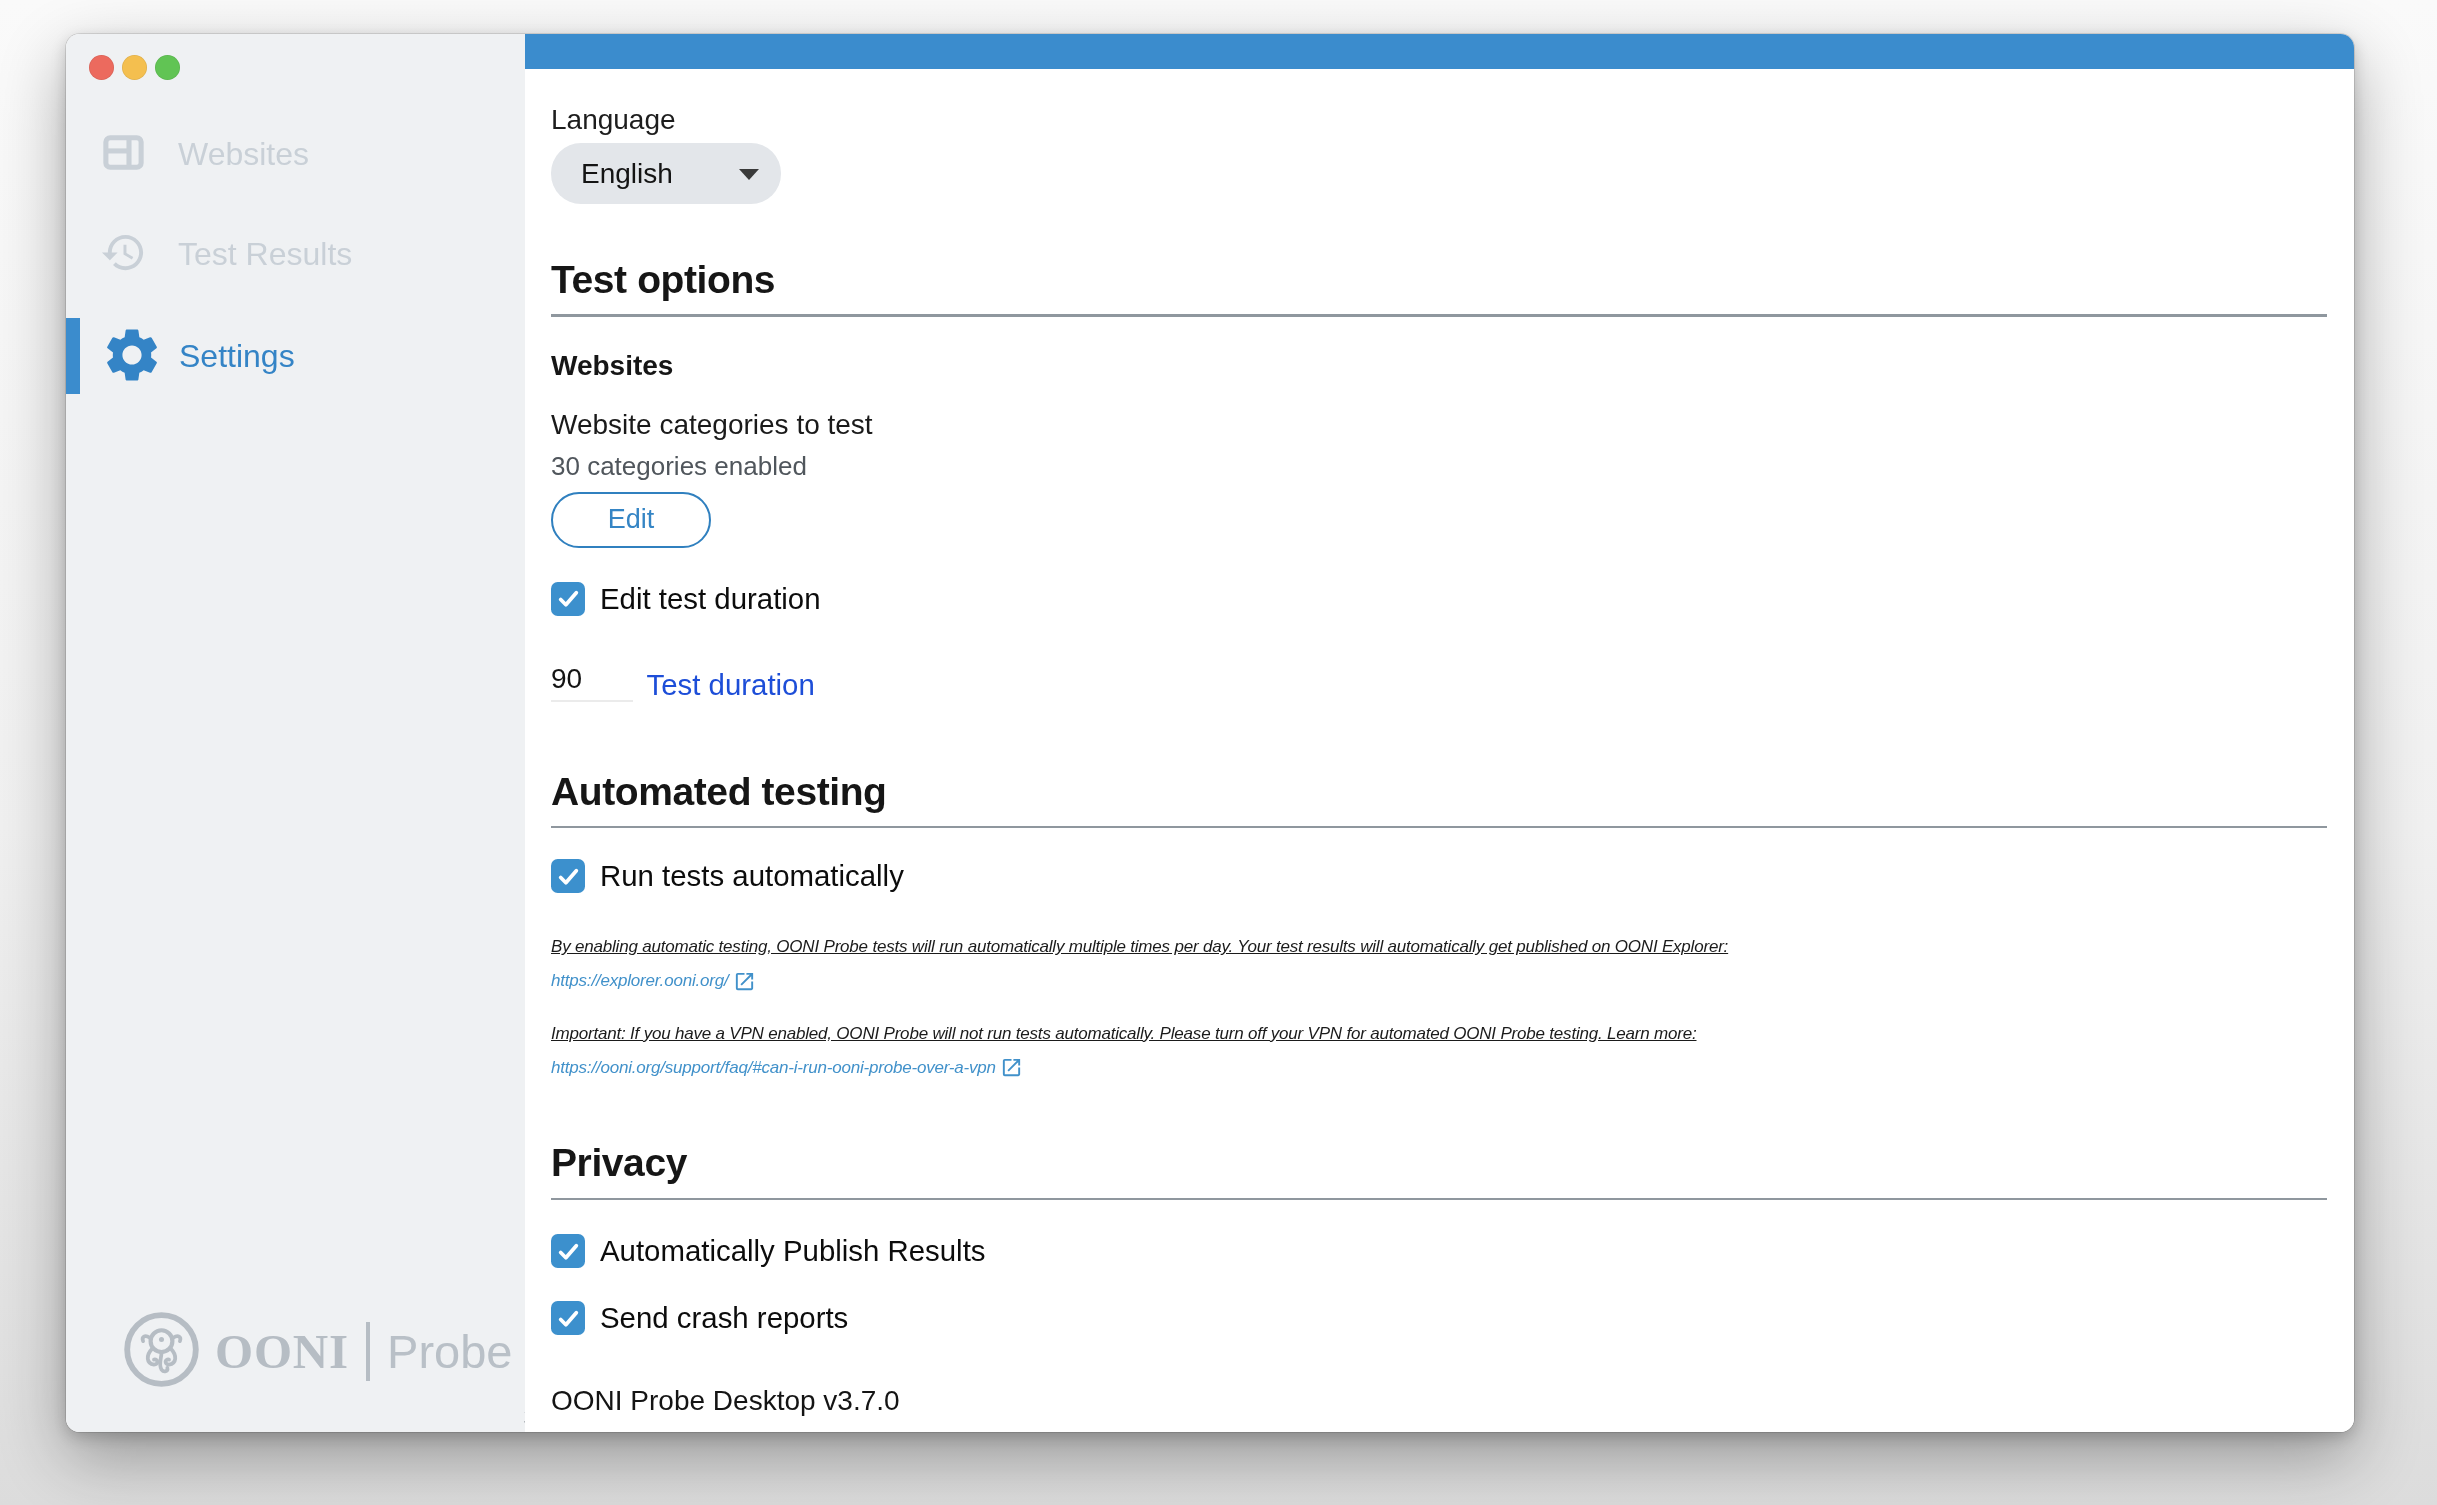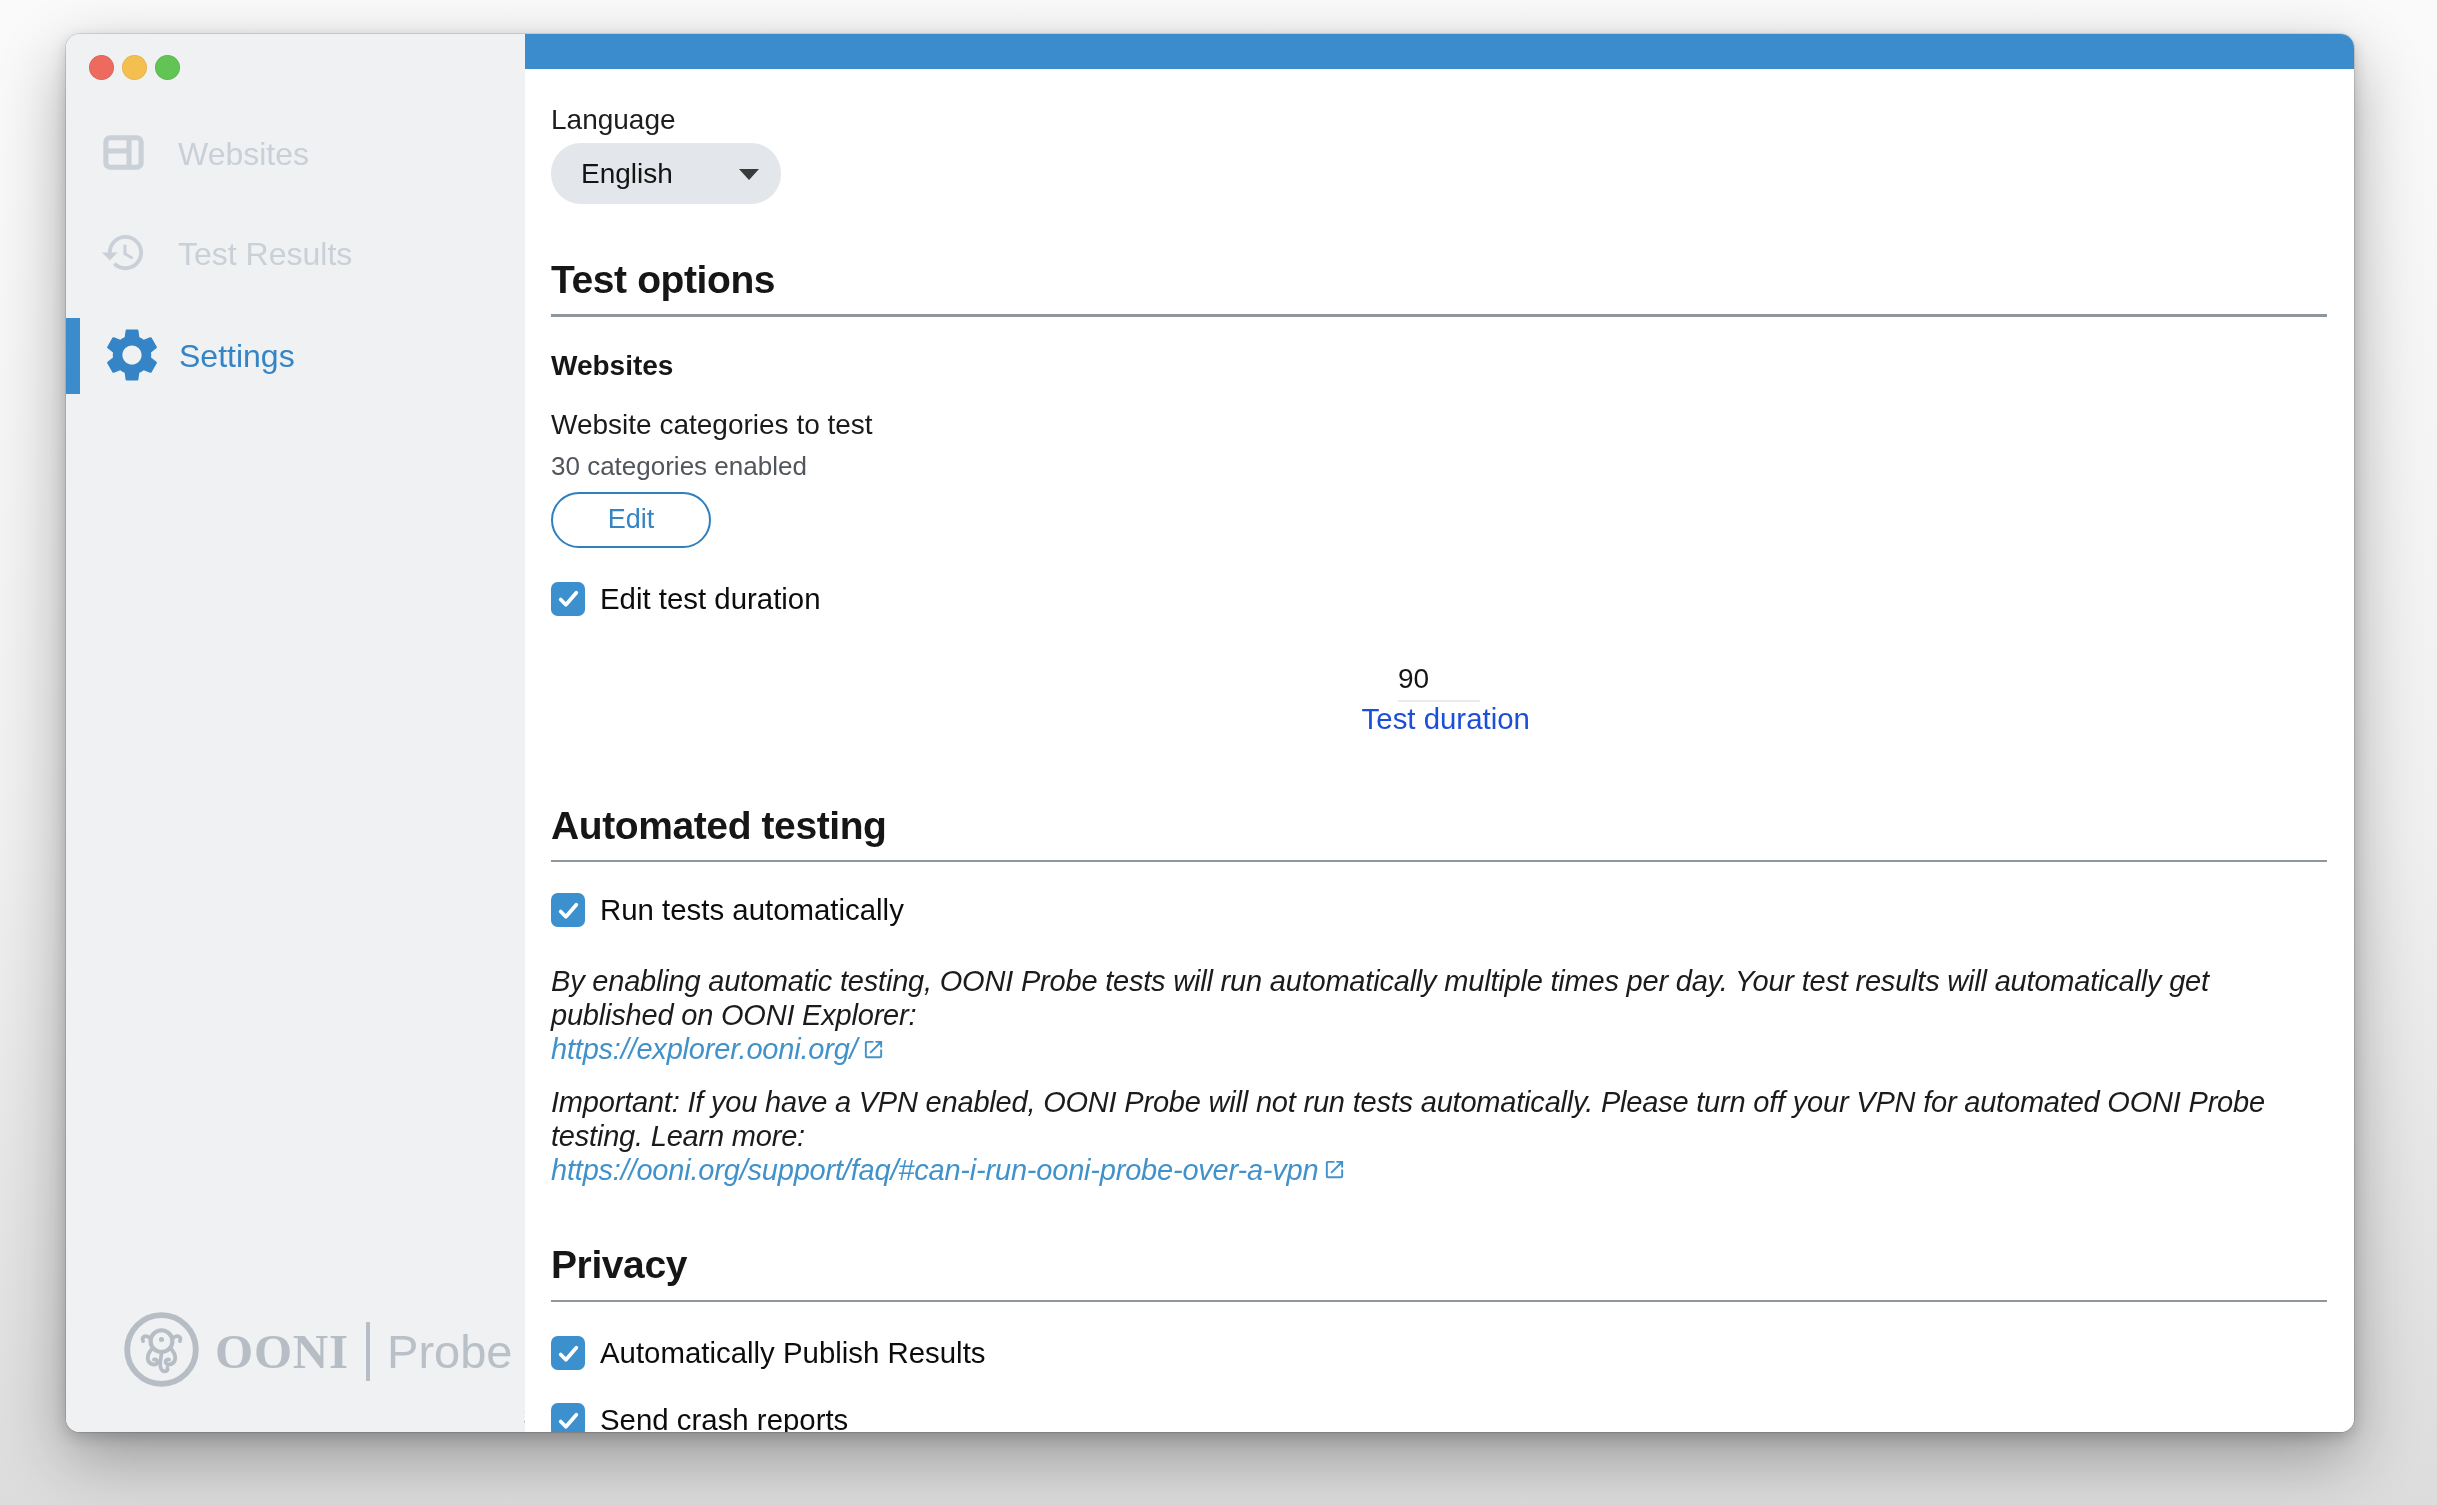--- a/index.html
+++ b/index.html
@@ -81,27 +81,27 @@
   .check-row { display:flex; align-items:center; height:34px; }
   .check-row.r-limit   { margin-top:34px; }
   .check-row.r-run     { margin-top:31px; }
   .check-row.r-publish { margin-top:34px; }
   .check-row.r-crash   { margin-top:33px; }
   .checkbox {
     width:34px; height:34px; border-radius:6.7px; background:#3c90cd; flex:0 0 auto;
     display:flex; align-items:center; justify-content:center; cursor:pointer;
   }
   .check-label { margin-left:15px; font-size:29.4px; color:#0c0c0c; }
-  #duration-row { margin-top:32px; display:flex; align-items:center;flex-direction:column; }
+  #duration-row { margin-top:32px; display:flex; align-items:flex-end; }
   #duration-input {
     width:82px; height:54px; border-bottom:2.5px solid #ebebeb;
     font-size:28px; color:#141414; padding-top:15px;
   }
   #duration-label { margin-left:13.5px; font-size:29.4px; color:#1d4ed8; line-height:34px; }
-  .note { margin-top:18.5px; font-style:italic; font-size:29px; line-height:34px; color:#1b1b1b; letter-spacing:-0.2px; }
+  .note { margin-top:18.5px; font-style:italic; font-size:17px; line-height:34px; color:#1b1b1b; letter-spacing:-0.2px;text-decoration:underline; }
   .note.first { margin-top:37px; }
   .note a {
     color:#4191ca; text-decoration:none; font-style:italic; cursor:pointer;
     display:inline-flex; align-items:center;
   }
   .ext-icon { width:23px; height:23px; margin-left:4.2px; fill:#4191ca; font-style:normal; flex:0 0 auto; }
   #app-version { margin-top:50px; font-size:28px; color:#141414; }
 </style>
 </head>
 <body>

